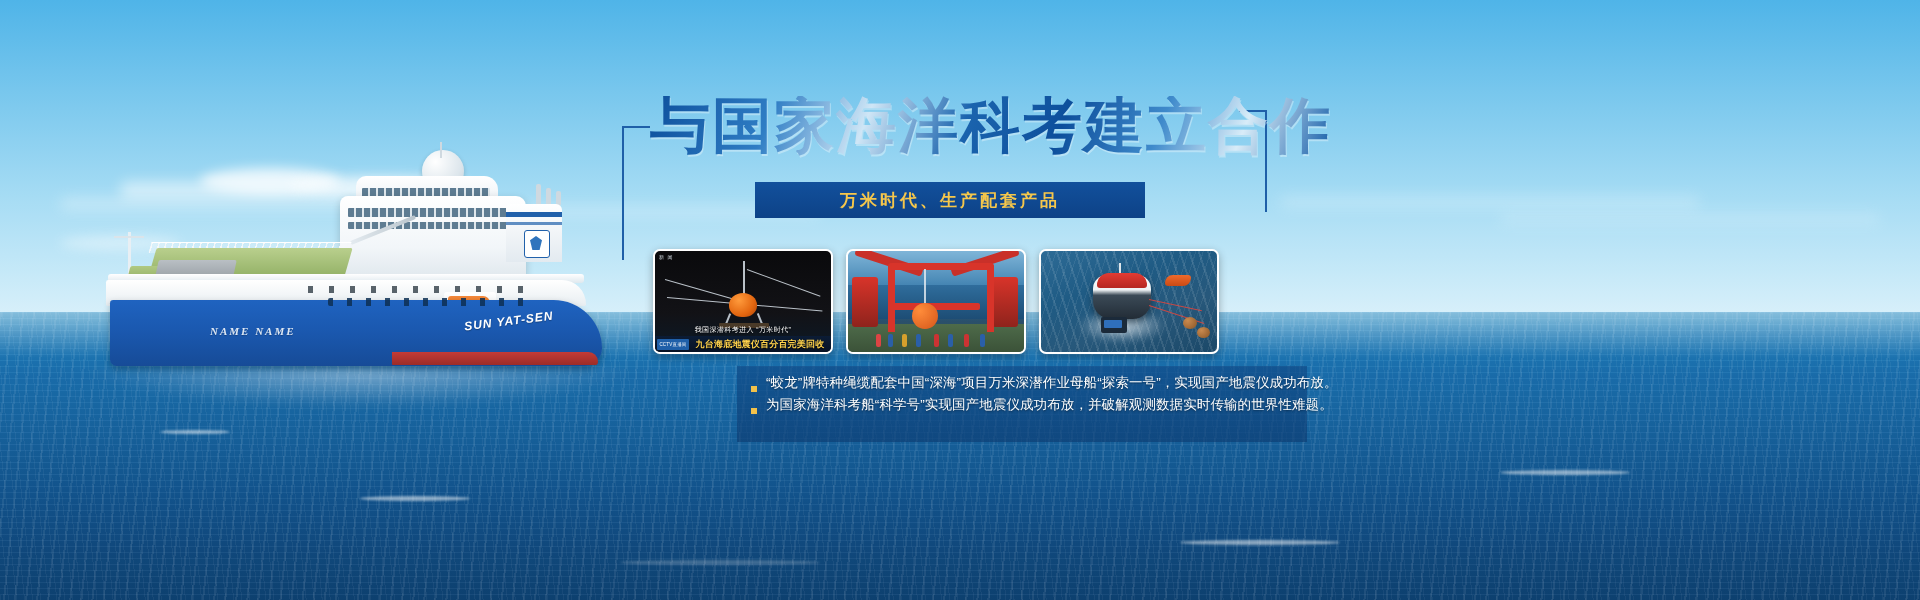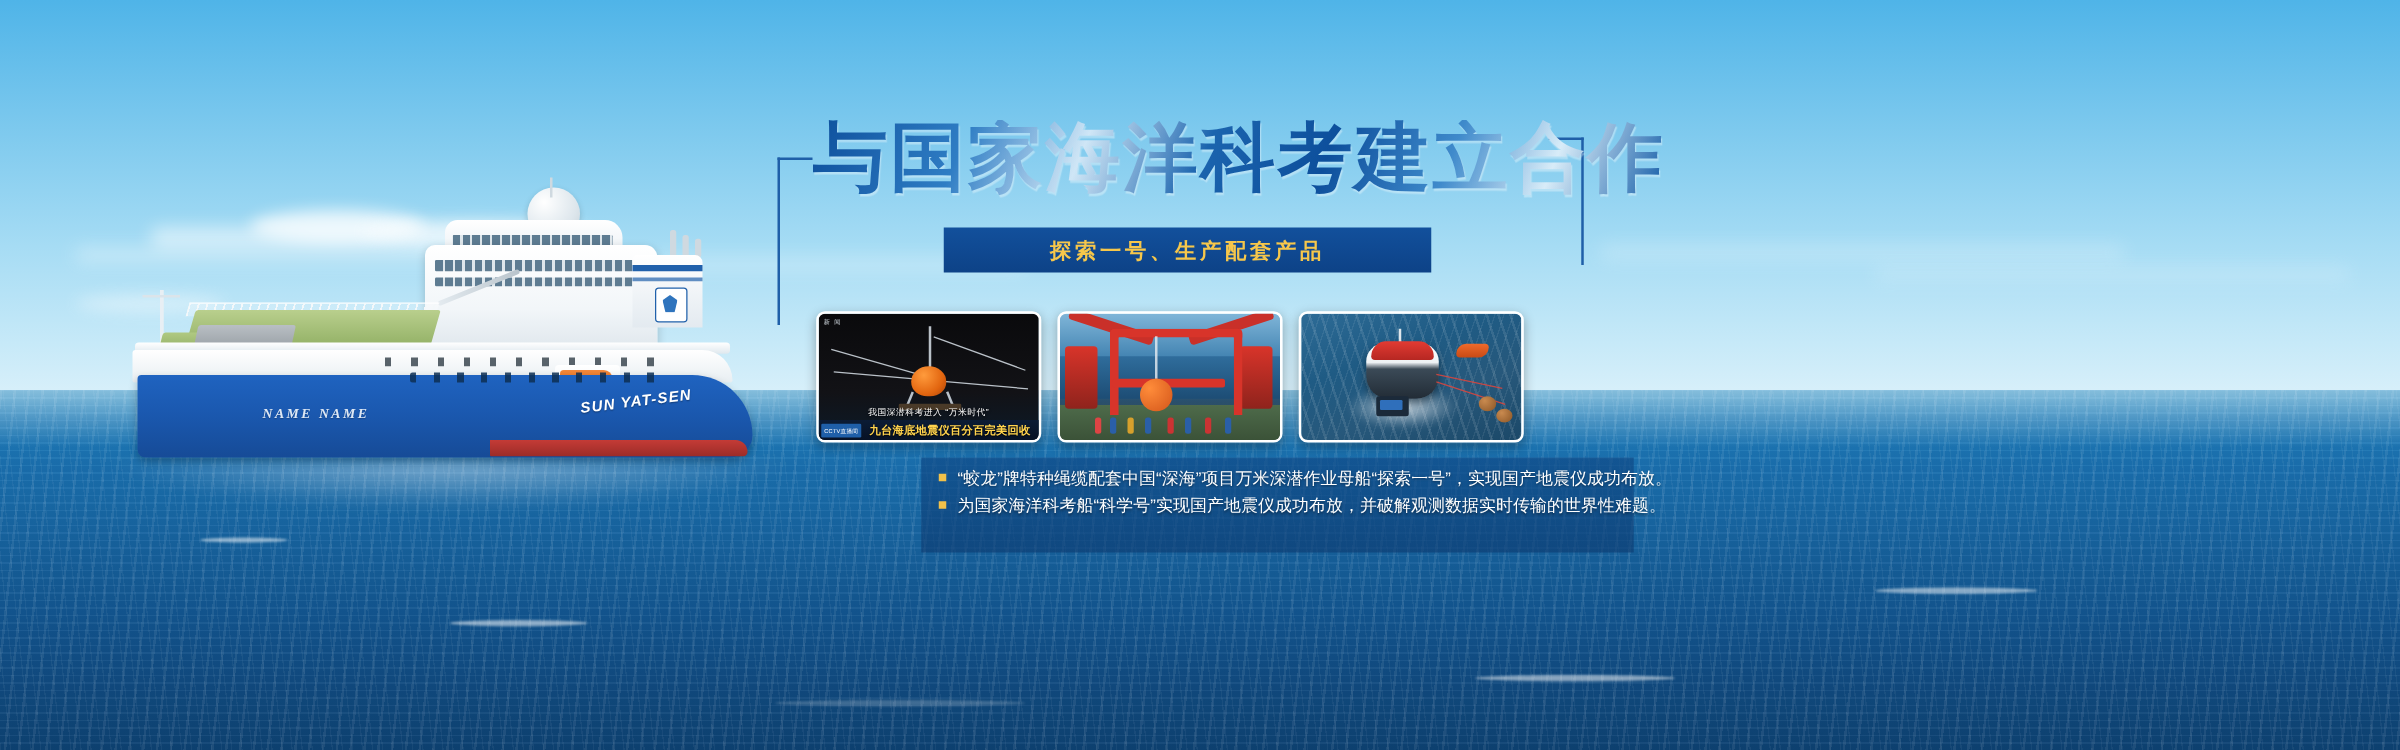--- a/index.html
+++ b/index.html
@@ -293,21 +293,21 @@
     background:radial-gradient(ellipse at 50% 50%,rgba(255,255,255,.7),rgba(255,255,255,0) 70%);
     filter:blur(3px);
   }
 
   
   .bullets{
     position:absolute;left:737px;top:366px;width:570px;height:76px;
     background:linear-gradient(180deg,rgba(14,70,131,.62),rgba(12,58,112,.62));
     padding:7px 14px 8px 14px;box-sizing:border-box;
   }
-  .brow{display:flex;align-items:flex-start;gap:9px;margin-bottom:3px;}
+  .brow{display:flex;align-items:flex-end;gap:9px;margin-bottom:3px;}
   .bdot{width:6px;height:6px;background:#f2c14a;margin-top:6px;flex:none;}
   .btxt{
     color:#ffffff;font-size:13.5px;line-height:19px;white-space:nowrap;
     text-shadow:0 1px 2px rgba(0,0,0,.45);letter-spacing:.1px;
   }
 </style>
 </head>
 <body>
 
 <div class="banner">
@@ -365,21 +365,21 @@
     <div class="hull-red"></div>
     <div class="hull-name">NAME NAME</div>
     <div class="bow-name">SUN YAT-SEN</div>
   </div>
 
   <div class="bracket-l"></div>
   <div class="bracket-r"></div>
   <div class="headline">与国家海洋科考建立合作</div>
 
   <div class="subbar">
-    <span>探索一号、生产配套产品</span>
+    <span>万米时代、生产配套产品</span>
   </div>
 
   <div class="thumbs">
 
     <div class="thumb t1">
       <div class="corner-tag">新 闻</div>
       <div class="cable" style="left:10px;top:28px;width:80px;transform:rotate(16deg);"></div>
       <div class="cable" style="left:92px;top:18px;width:78px;transform:rotate(20deg);"></div>
       <div class="cable" style="left:12px;top:46px;width:156px;transform:rotate(5deg);"></div>
       <div class="cable" style="left:88px;top:10px;width:2px;height:34px;background:#cdd5dd;"></div>

